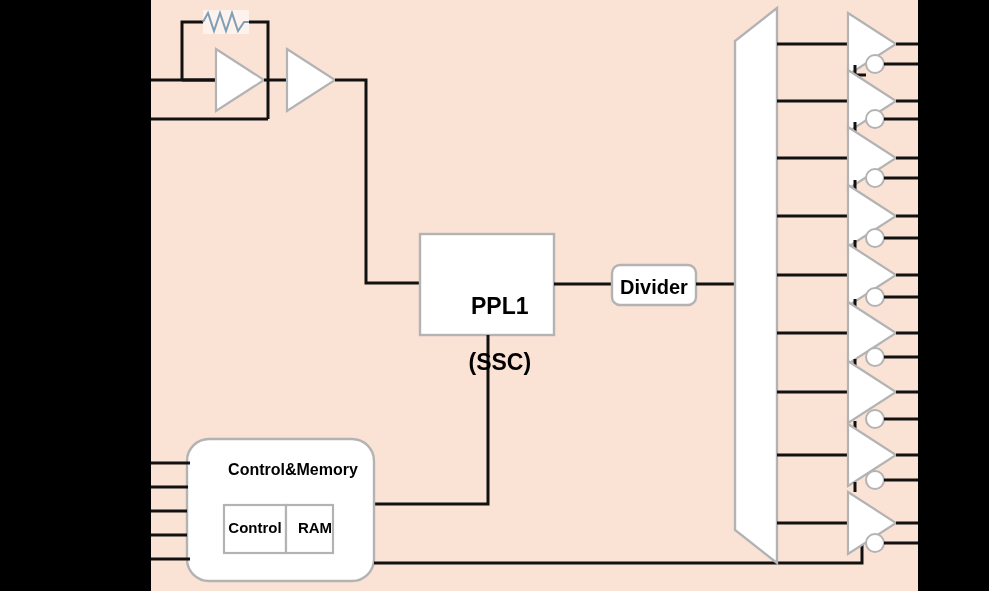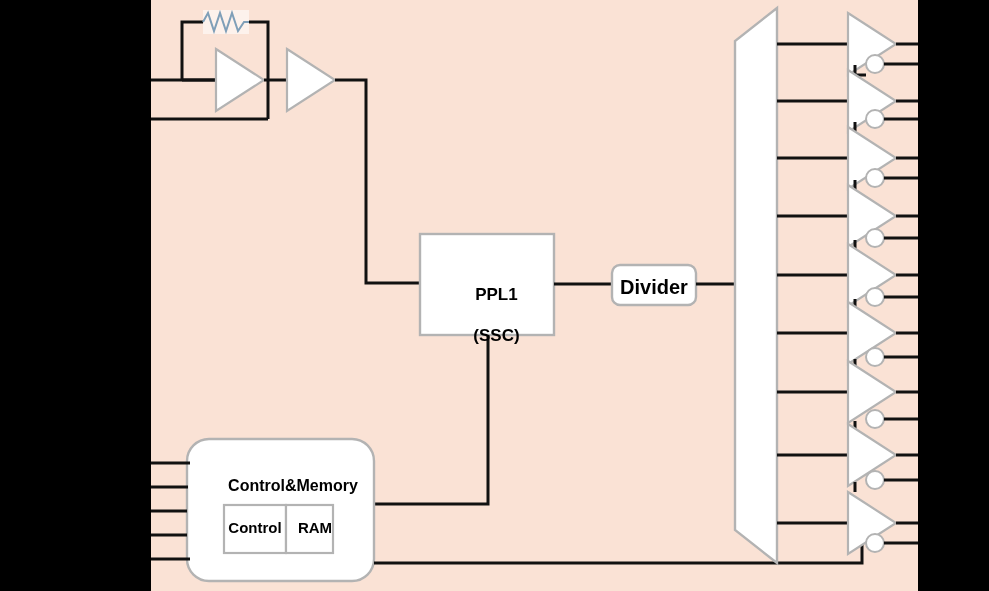--- a/index.html
+++ b/index.html
@@ -6,21 +6,21 @@
   html,body{margin:0;padding:0;background:#000;}
   body{width:989px;height:591px;overflow:hidden;
        font-family:"Liberation Sans","DejaVu Sans",sans-serif;}
   #root{position:relative;width:989px;height:591px;background:#000;}
   #die{position:absolute;left:151px;top:0px;width:767px;height:591px;
        background:#fae2d5;}
   svg.layer{position:absolute;left:0;top:0;width:989px;height:591px;
             overflow:visible;}
   .lbl{position:absolute;color:#000;font-weight:bold;text-align:center;
        line-height:1.22;white-space:pre;}
-  .lbl.pll{font-size:17px;}
+  .lbl.pll{font-size:23px;}
   .lbl.div{font-size:20px;}
   .lbl.cm{font-size:16px;}
   .lbl.sub{font-size:15px;}
 </style>
 </head>
 <body>
 
 <div id="root">
 
   <div id="die"></div>
@@ -191,19 +191,19 @@
 
   </svg>
 
   <div class="lbl pll" style="left:420px;top:264px;width:134px;">
     <span>PPL1</span><br>
     <span>(SSC)</span>
   </div>
 
   <div class="lbl div" style="left:612px;top:275px;width:84px;">Divider</div>
 
-  <div class="lbl cm" style="left:187px;top:476px;width:212px;">Control&amp;Memory</div>
+  <div class="lbl cm" style="left:187px;top:460px;width:212px;">Control&amp;Memory</div>
 
   <div class="lbl sub" style="left:224px;top:519px;width:62px;">Control</div>
 
   <div class="lbl sub" style="left:286px;top:519px;width:58px;">RAM</div>
 
 </div>
 
 </body></html>

